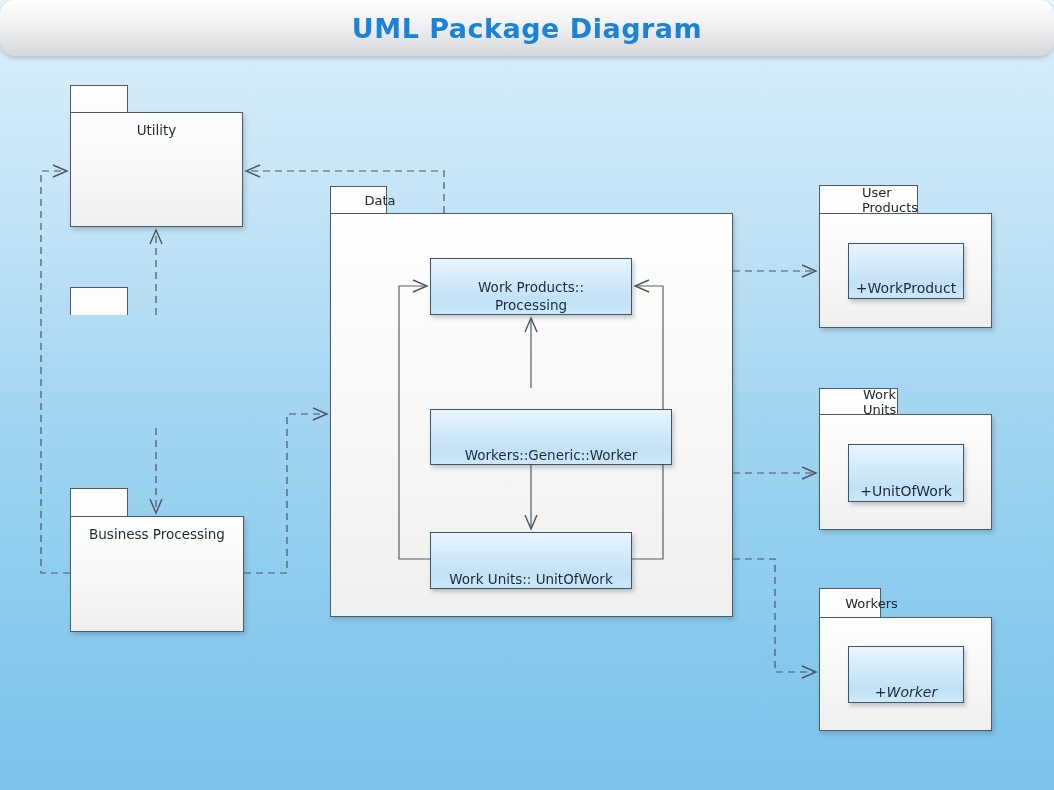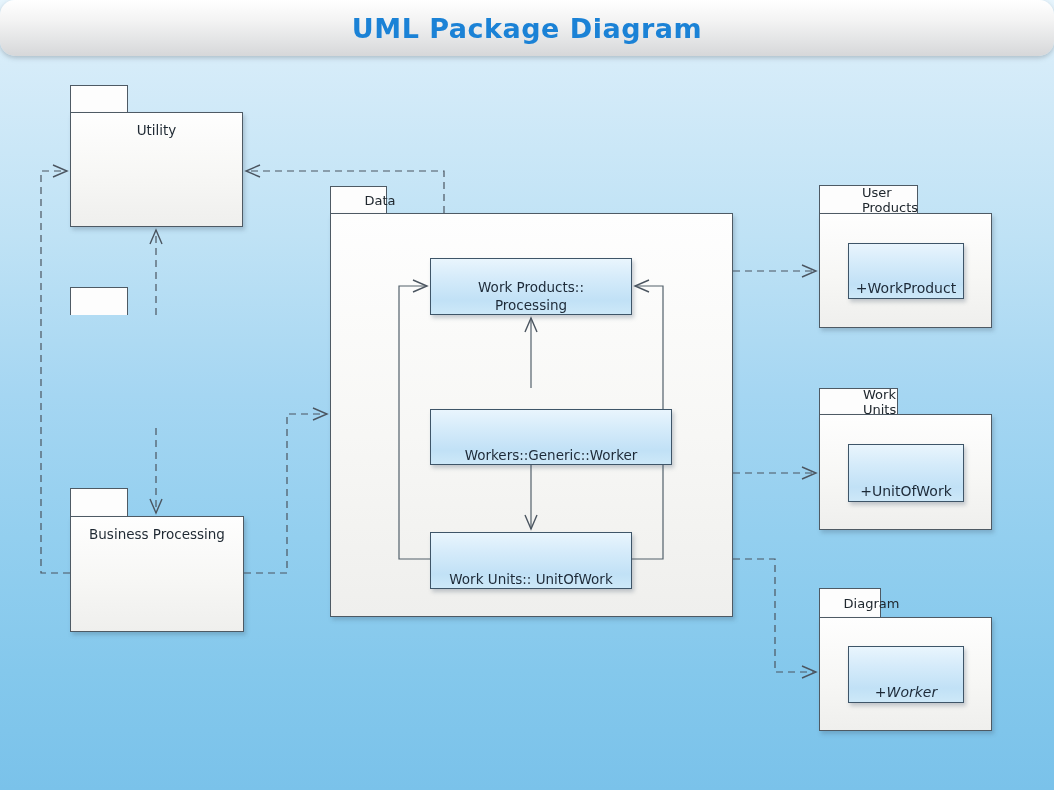--- a/index.html
+++ b/index.html
@@ -106,21 +106,21 @@
 
   <div class="pkg" style="left:819px;top:388px;width:173px;height:142px;">
     <div class="pkg-tab" style="left:0;top:0;width:79px;height:26px;">
       <span>Work Units</span>
     </div>
     <div class="pkg-body" style="left:0;top:26px;width:173px;height:116px;"></div>
   </div>
 
   <div class="pkg" style="left:819px;top:588px;width:173px;height:143px;">
     <div class="pkg-tab" style="left:0;top:0;width:62px;height:29px;">
-      <span>Diagram</span>
+      <span>Workers</span>
     </div>
     <div class="pkg-body" style="left:0;top:29px;width:173px;height:114px;"></div>
   </div>
 
   <div class="cls" style="left:430px;top:258px;width:202px;height:57px;">
     <span>Work Products::</span>
     <span>Processing</span>
   </div>
   <div class="cls" style="left:430px;top:388px;width:242px;height:56px;margin-top:21px;">
     <span>Workers::Generic::Worker</span>

